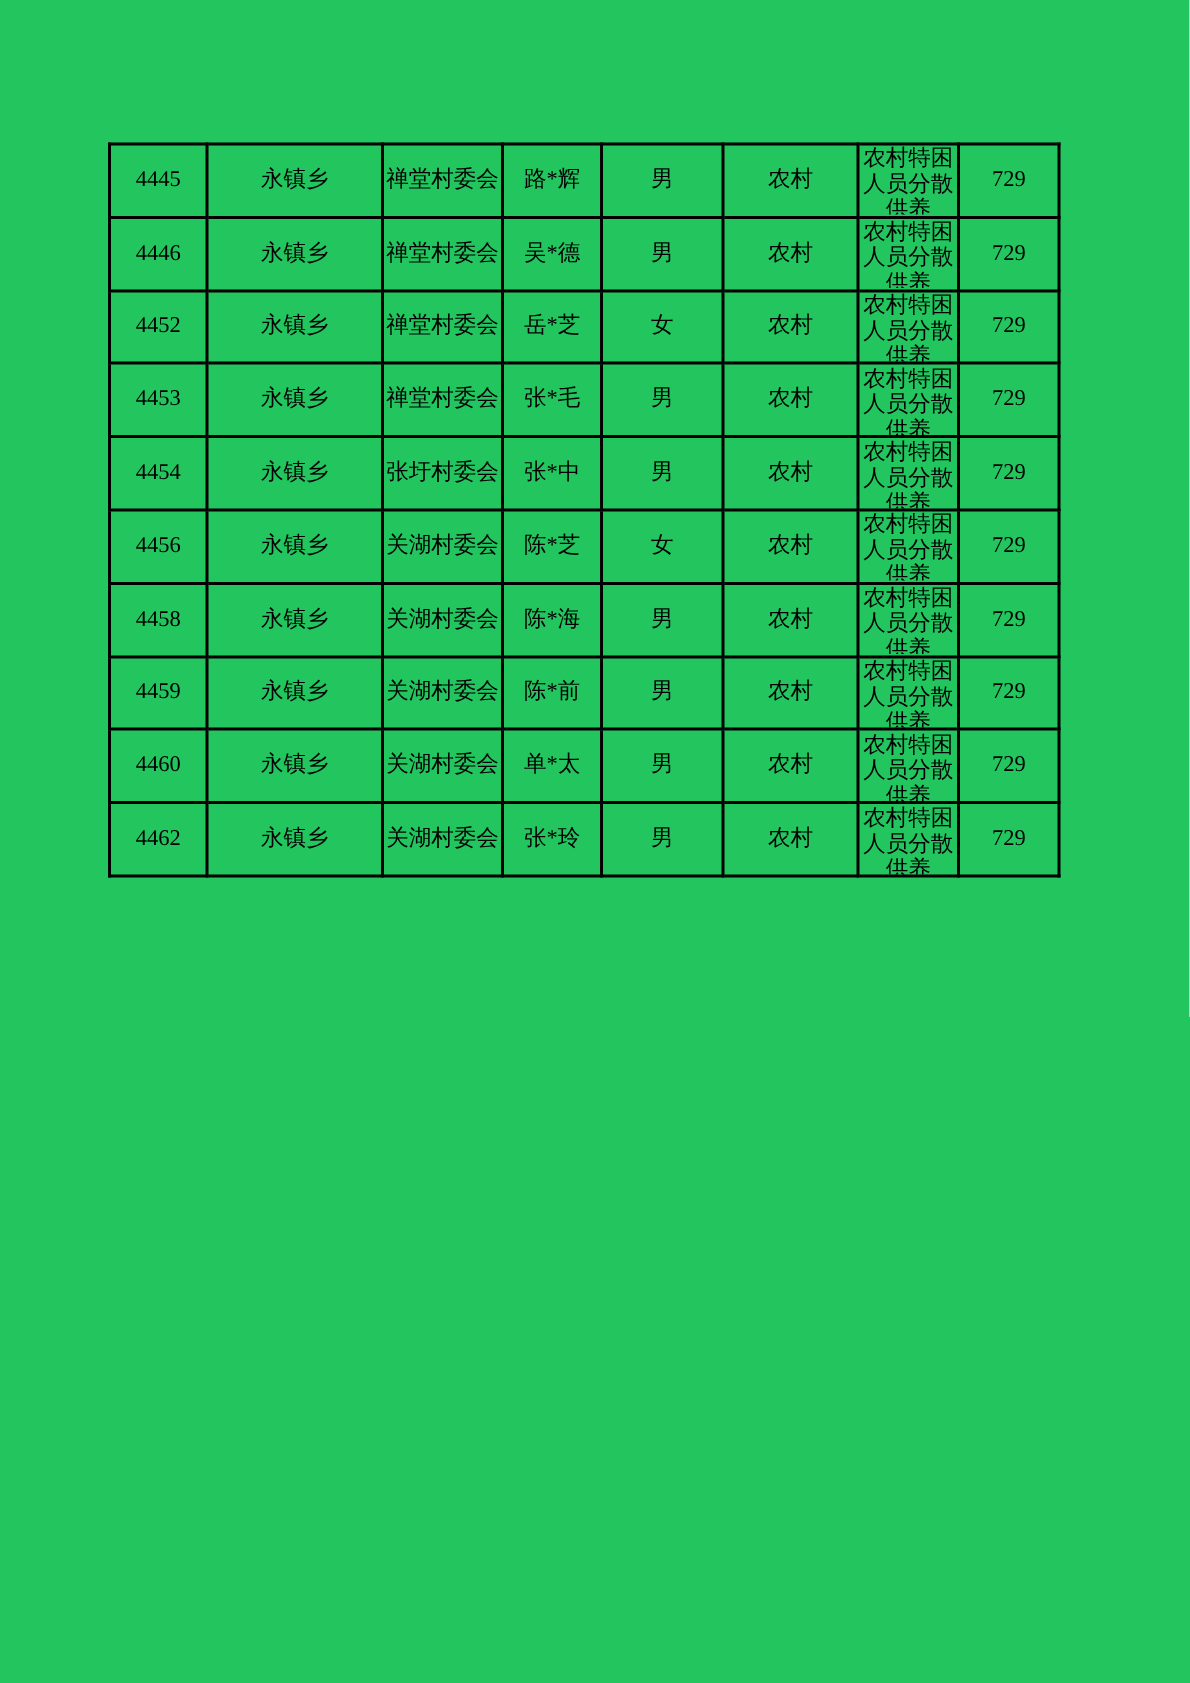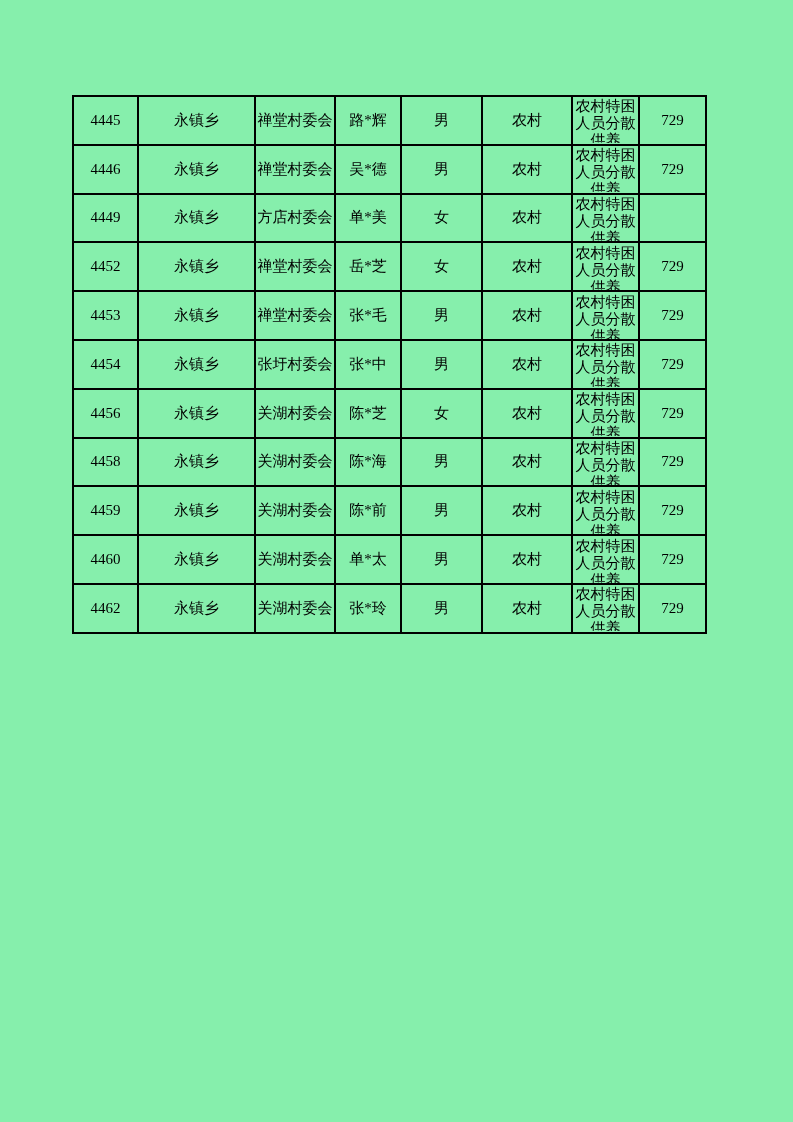--- a/index.html
+++ b/index.html
@@ -4,21 +4,21 @@
 <style>
   html, body {
     margin: 0;
     padding: 0;
     background: #ffffff;
   }
   .page {
     position: relative;
     width: 793px;
     height: 1122px;
-    background: #86efac;
+    background: #22c55e;
     overflow: hidden;
     font-family: "Liberation Serif", "DejaVu Serif", serif;
     color: #000000;
   }
   table.grid {
     position: absolute;
     left: 72px;
     top: 95px;
     width: 633px;
     border-collapse: collapse;
@@ -80,32 +80,20 @@
           <td class="col-id">4446</td>
           <td class="col-township">永镇乡</td>
           <td class="col-village">禅堂村委会</td>
           <td class="col-name">吴*德</td>
           <td class="col-gender">男</td>
           <td class="col-area">农村</td>
           <td class="col-category">
             <div class="cat-clip">农村特困人员分散供养</div>
           </td>
           <td class="col-amount">729</td>
-        </tr>
-        <tr>
-          <td class="col-id">4449</td>
-          <td class="col-township">永镇乡</td>
-          <td class="col-village">方店村委会</td>
-          <td class="col-name">单*美</td>
-          <td class="col-gender">女</td>
-          <td class="col-area">农村</td>
-          <td class="col-category">
-            <div class="cat-clip">农村特困人员分散供养</div>
-          </td>
-          <td class="col-amount"></td>
         </tr>
         <tr>
           <td class="col-id">4452</td>
           <td class="col-township">永镇乡</td>
           <td class="col-village">禅堂村委会</td>
           <td class="col-name">岳*芝</td>
           <td class="col-gender">女</td>
           <td class="col-area">农村</td>
           <td class="col-category">
             <div class="cat-clip">农村特困人员分散供养</div>

